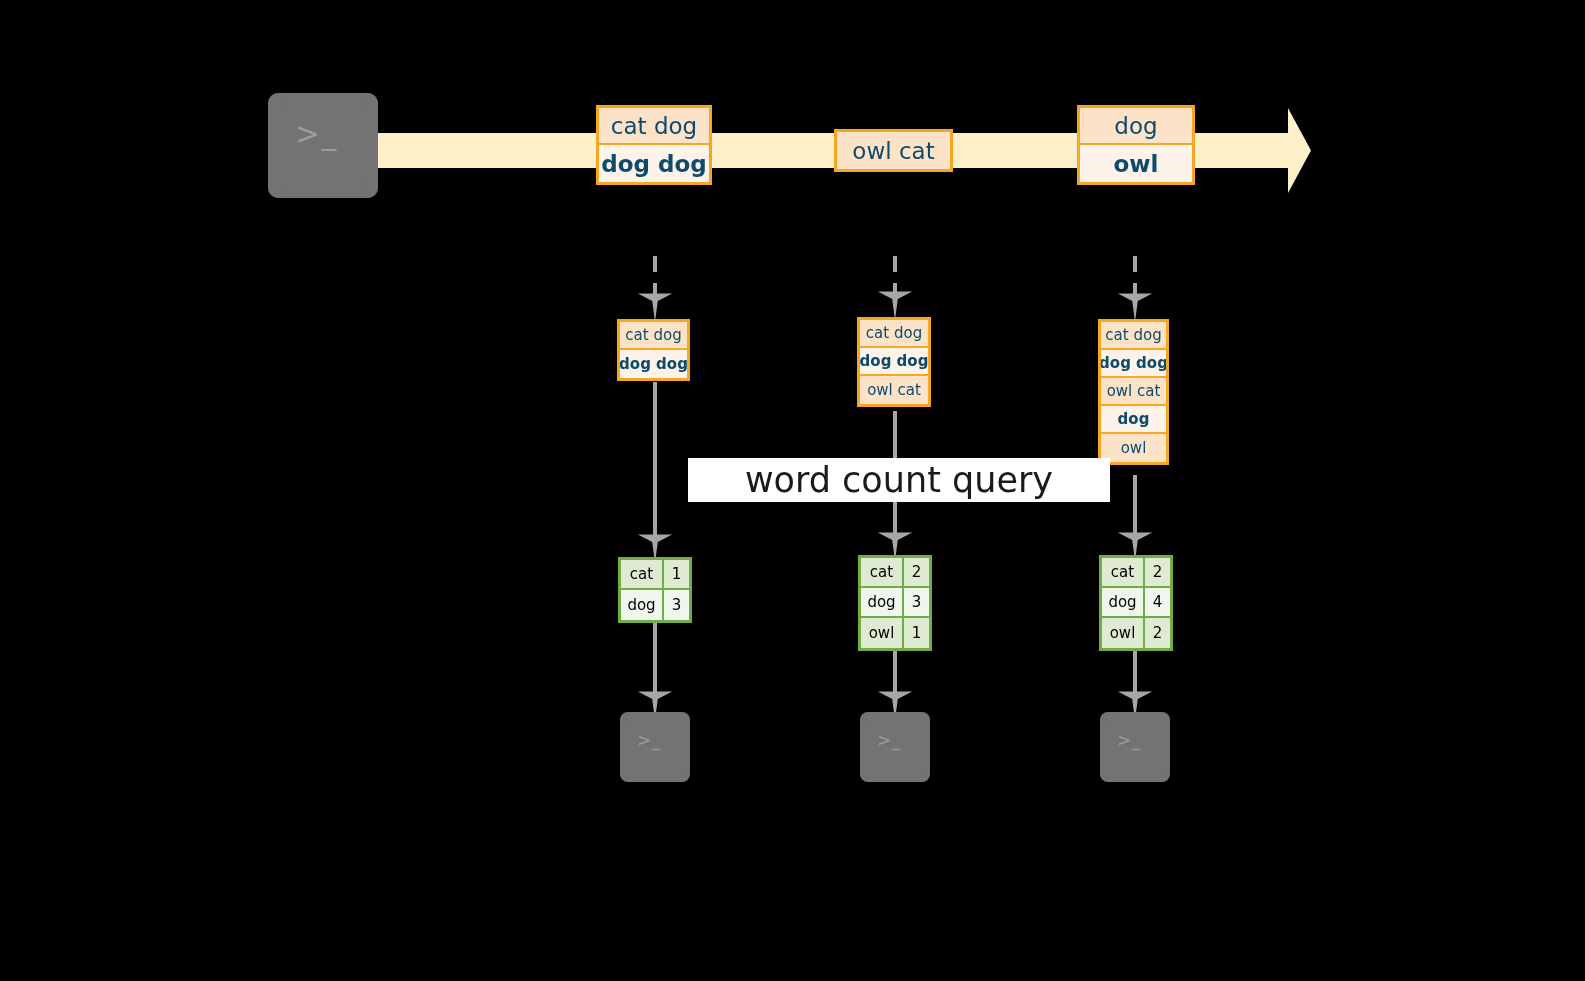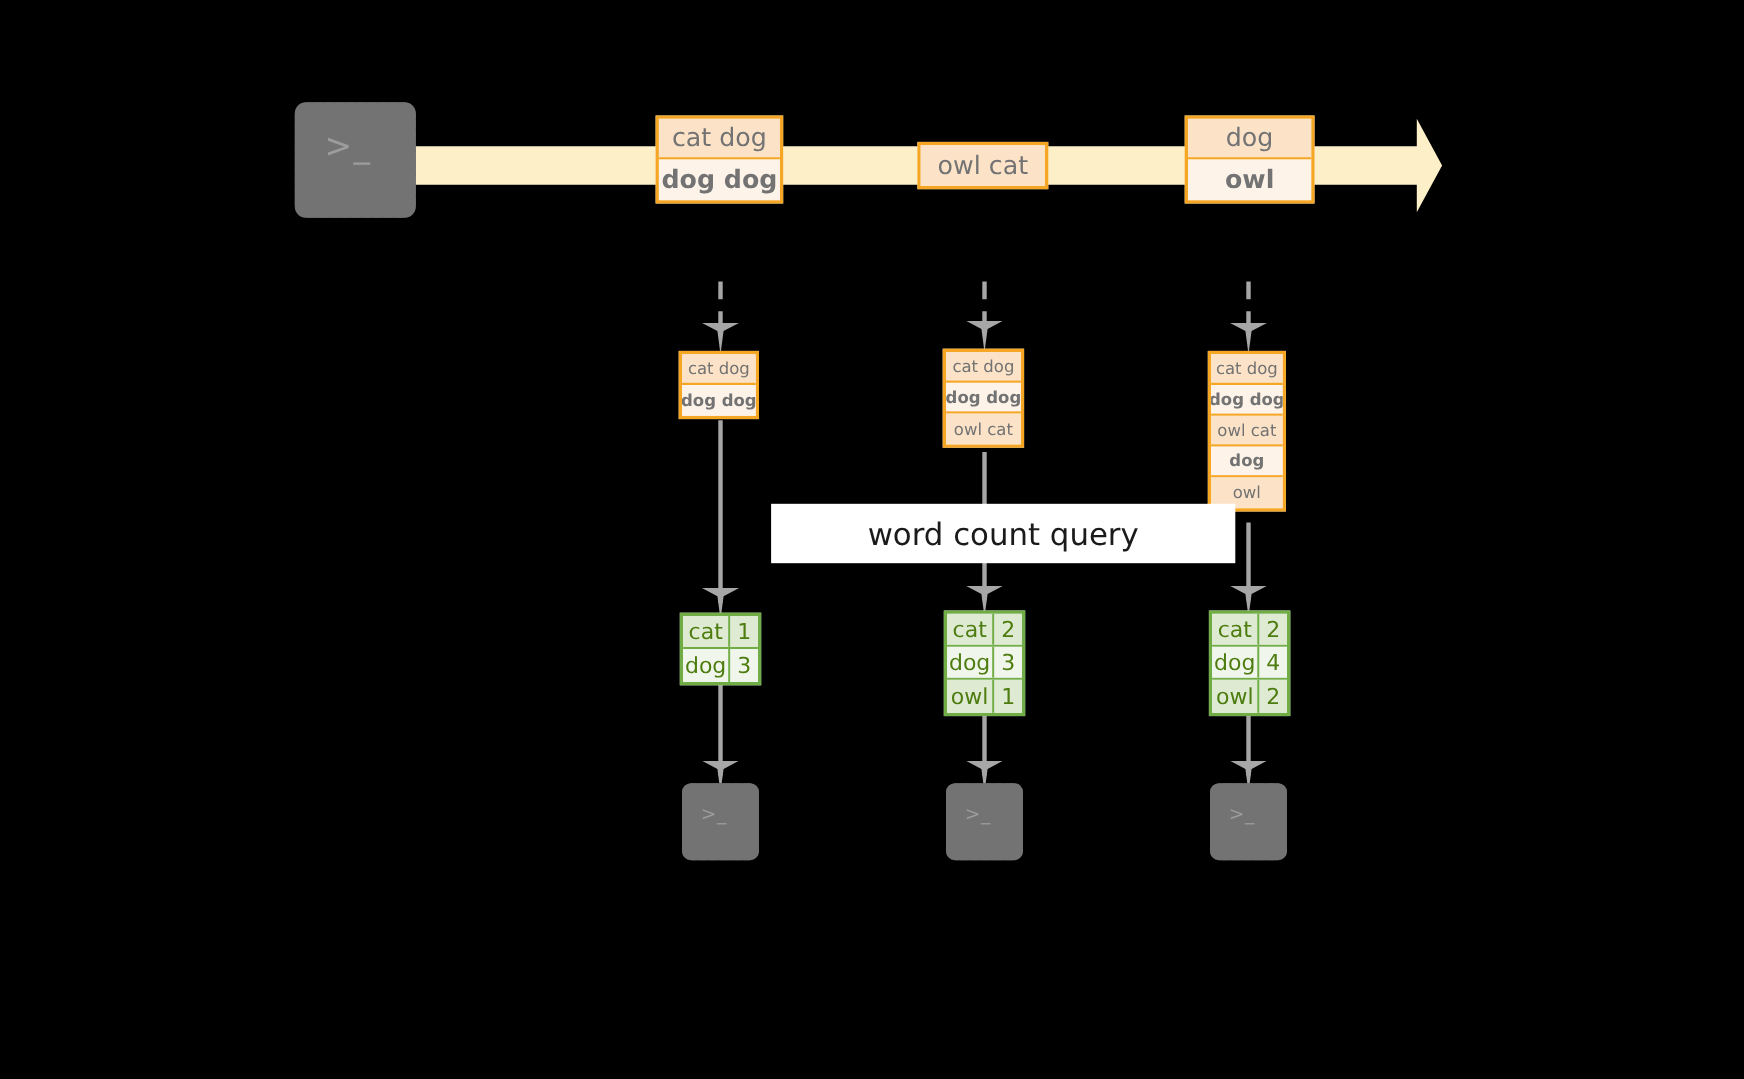--- a/index.html
+++ b/index.html
@@ -57,21 +57,21 @@
   
   .recbox {
     position: absolute;
     border: 3px solid #f5a623;
     background: #fdf0e0;
   }
   .recbox .cell {
     display: flex;
     align-items: center;
     justify-content: center;
-    color: #737373;
+    color: #0c4a6e;
     white-space: nowrap;
     overflow: hidden;
     border-bottom: 2px solid #f5a623;
   }
   .recbox .cell:last-child { border-bottom: none; }
   .recbox .cell.dark  { background: #fce3c8; }
   .recbox .cell.light { background: #fdf3e8; font-weight: bold; }
 
   
   .recbox.stream .cell { font-size: 23px; height: 37px; }
@@ -97,45 +97,44 @@
     border-bottom: 2px solid #70ad47;
     height: 30px;
   }
   .restable .row:last-child { border-bottom: none; }
   .restable .row.dark  .k, .restable .row.dark  .v { background: #dfead3; }
   .restable .row.light .k, .restable .row.light .v { background: #f1f6ec; }
   .restable .k, .restable .v {
     display: flex;
     align-items: center;
     justify-content: center;
-    color: #4d7c0f;
-    font-size: 20px;
+    color: #000000;
+    font-size: 15px;
     white-space: nowrap;
   }
   .restable .k { width: 43px; border-right: 2px solid #70ad47; }
   .restable .v { width: 25px; }
   .restable.r1 { left: 618px;  top: 557px; }
   .restable.r2 { left: 858px;  top: 555px; }
   .restable.r3 { left: 1099px; top: 555px; }
 
   
   .query-label {
     position: absolute;
     left: 688px;
     top: 458px;
     width: 422px;
-    height: 54px;
+    height: 44px;
     background: #ffffff;
     display: flex;
     align-items: center;
     justify-content: center;
     color: #1a1a1a;
-    font-size: 28px;
+    font-size: 35px;
     white-space: nowrap;
-    margin-left: 13px;
   }
 </style>
 </head>
 <body>
 
 <div id="stage">
 
   <svg id="svg-layer" viewBox="0 0 1585 981">
     <defs>
       <pattern id="hatchPat" width="7" height="7" patternTransform="rotate(45)" patternUnits="userSpaceOnUse">

